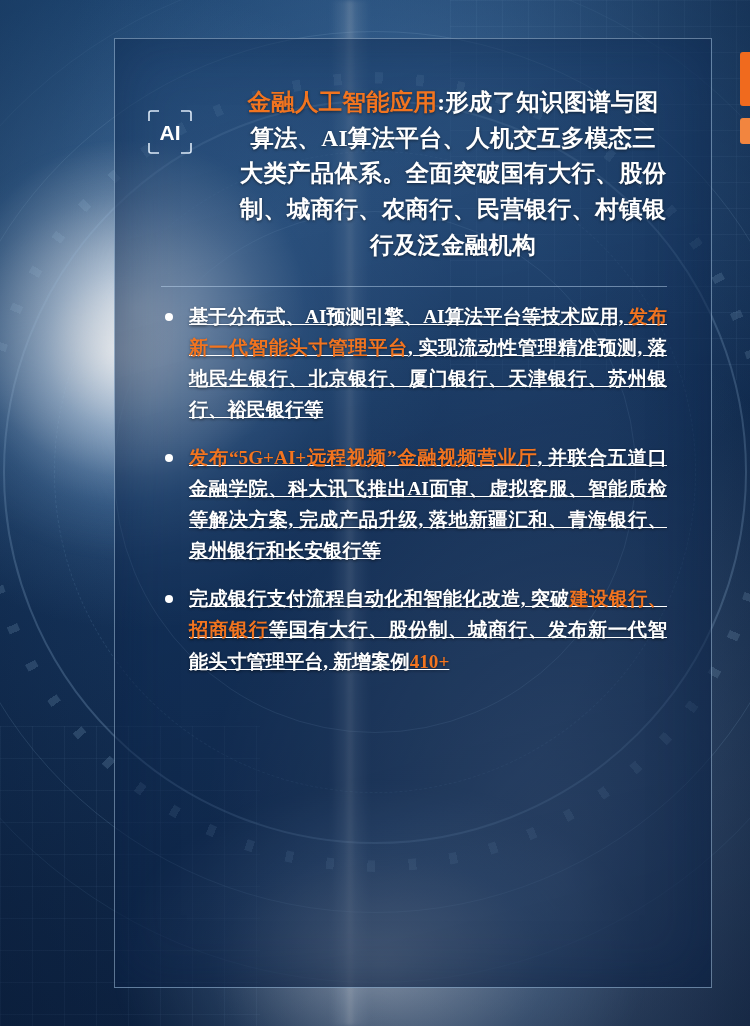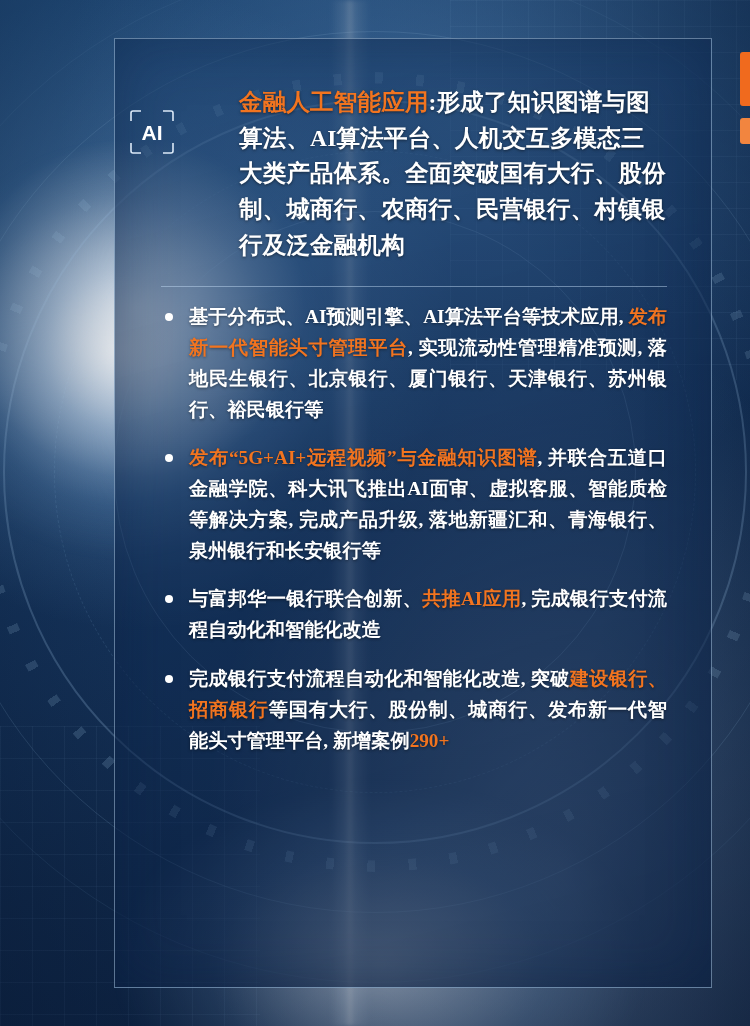--- a/index.html
+++ b/index.html
@@ -133,36 +133,37 @@
   .card-inner {
     position: absolute;
     inset: 0;
     padding: 46px 44px 30px 44px;
     box-sizing: border-box;
   }
 
   
   .ai-badge {
     position: absolute;
-    left: 6px;
+    left: 24px;
     top: 62px;
     width: 62px;
     height: 62px;
   }
   .ai-badge svg { display: block; }
 
   
   .heading {
     margin: 0 0 0 80px;
     font-size: 23.5px;
     line-height: 1.52;
     color: #ffffff;
     font-weight: 700;
     letter-spacing: .2px;
     text-shadow: 0 1px 3px rgba(0,0,0,.5);
+    text-align: center;
   }
   .heading .hl { color: #f2741f; }
 
   .divider {
     margin: 22px 0 14px 2px;
     height: 1px;
     background: rgba(200,225,248,0.45);
   }
 
   
@@ -174,20 +175,21 @@
   ul.points > li {
     position: relative;
     padding-left: 30px;
     margin-bottom: 17px;
     color: #ffffff;
     font-size: 19.2px;
     line-height: 1.62;
     font-weight: 700;
     text-shadow: 0 1px 3px rgba(0,0,0,.45);
     text-align: justify;
+    text-decoration: underline;
   }
   ul.points > li::before {
     content: "";
     position: absolute;
     left: 6px;
     top: 12px;
     width: 8px;
     height: 8px;
     border-radius: 50%;
     background: #ffffff;
@@ -230,20 +232,19 @@
           <text x="31" y="39" text-anchor="middle" font-family="Liberation Sans, sans-serif" font-size="21" font-weight="700" fill="#ffffff">AI</text>
         </svg>
       </div>
 
       <div class="heading" id="heading"><span class="seg hl">金融人工智能应用</span><span class="seg">:形成了知识图谱与图算法、AI算法平台、人机交互多模态三大类产品体系。全面突破国有大行、股份制、城商行、农商行、民营银行、村镇银行及泛金融机构</span></div>
 
       <div class="divider"></div>
 
       <ul class="points" id="bullets">
           <li><span class="seg">基于分布式、AI预测引擎、AI算法平台等技术应用, </span><span class="seg hl">发布新一代智能头寸管理平台</span><span class="seg">, 实现流动性管理精准预测, 落地民生银行、北京银行、厦门银行、天津银行、苏州银行、裕民银行等</span></li>
-          <li><span class="seg hl">发布“5G+AI+远程视频”与金融知识图谱</span><span class="seg">, 并联合五道口金融学院、科大讯飞推出AI面审、虚拟客服、智能质检等解决方案, 完成产品升级, 落地新疆汇和、青海银行、泉州银行和长安银行等</span></li>
-          <li><span class="seg">与富邦华一银行联合创新、</span><span class="seg hl">共推AI应用</span><span class="seg">, 完成银行支付流程自动化和智能化改造</span></li>
-          <li><span class="seg">完成银行支付流程自动化和智能化改造, 突破</span><span class="seg hl">建设银行、招商银行</span><span class="seg">等国有大行、股份制、城商行、发布新一代智能头寸管理平台, 新增案例</span><span class="seg hl">290+</span></li>
+          <li><span class="seg hl">发布“5G+AI+远程视频”金融视频营业厅</span><span class="seg">, 并联合五道口金融学院、科大讯飞推出AI面审、虚拟客服、智能质检等解决方案, 完成产品升级, 落地新疆汇和、青海银行、泉州银行和长安银行等</span></li>
+          <li><span class="seg">完成银行支付流程自动化和智能化改造, 突破</span><span class="seg hl">建设银行、招商银行</span><span class="seg">等国有大行、股份制、城商行、发布新一代智能头寸管理平台, 新增案例</span><span class="seg hl">410+</span></li>
         </ul>
 
     </div>
   </div>
 </div>
 
 </body></html>

